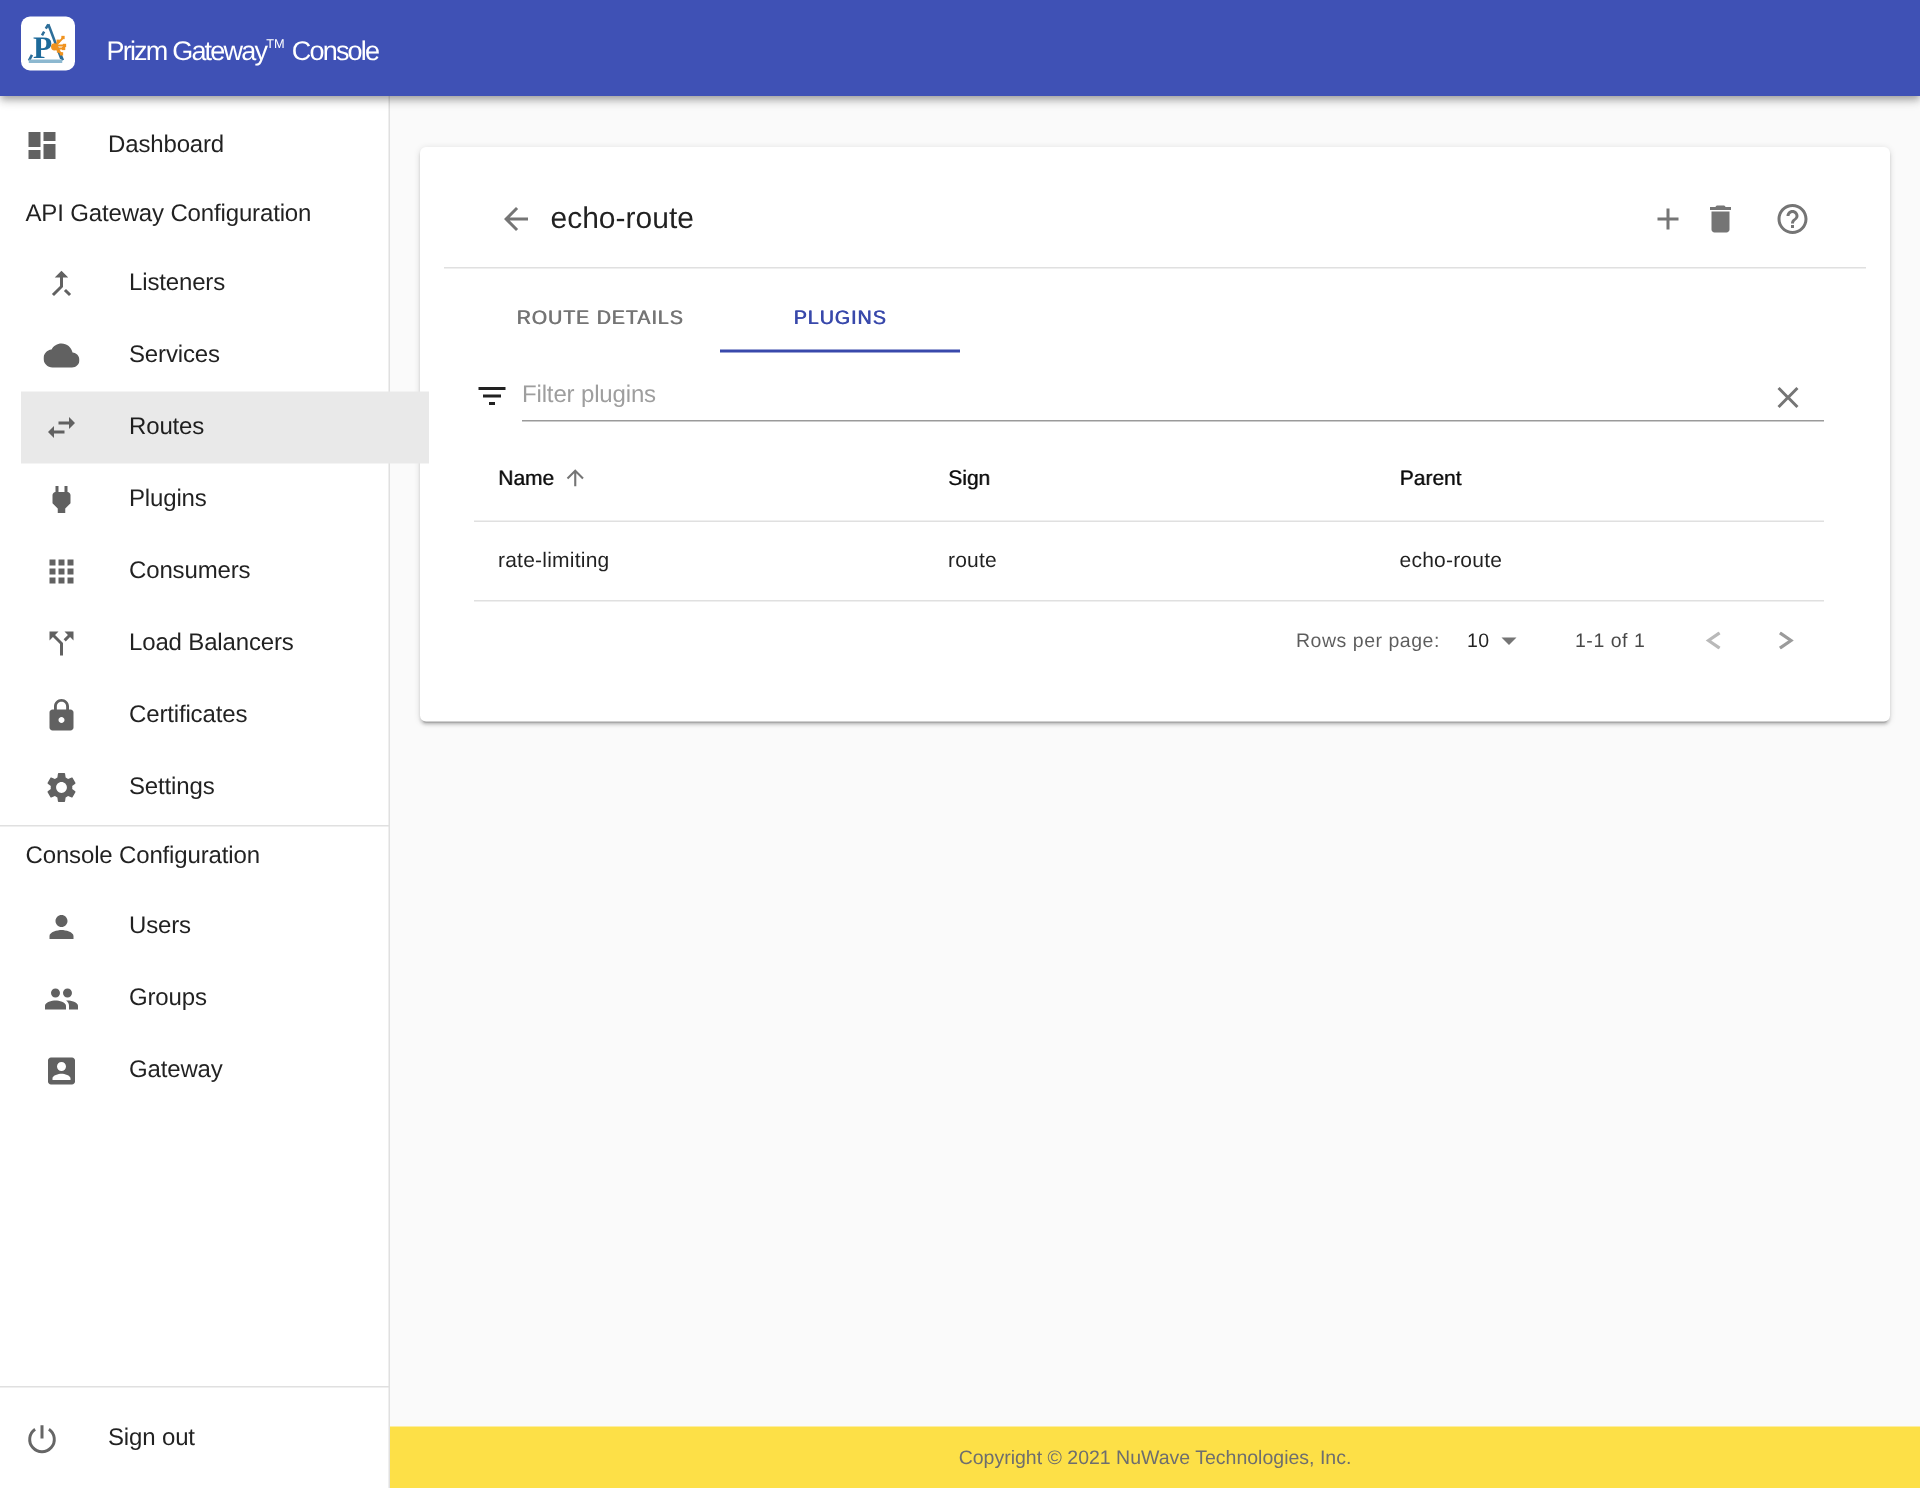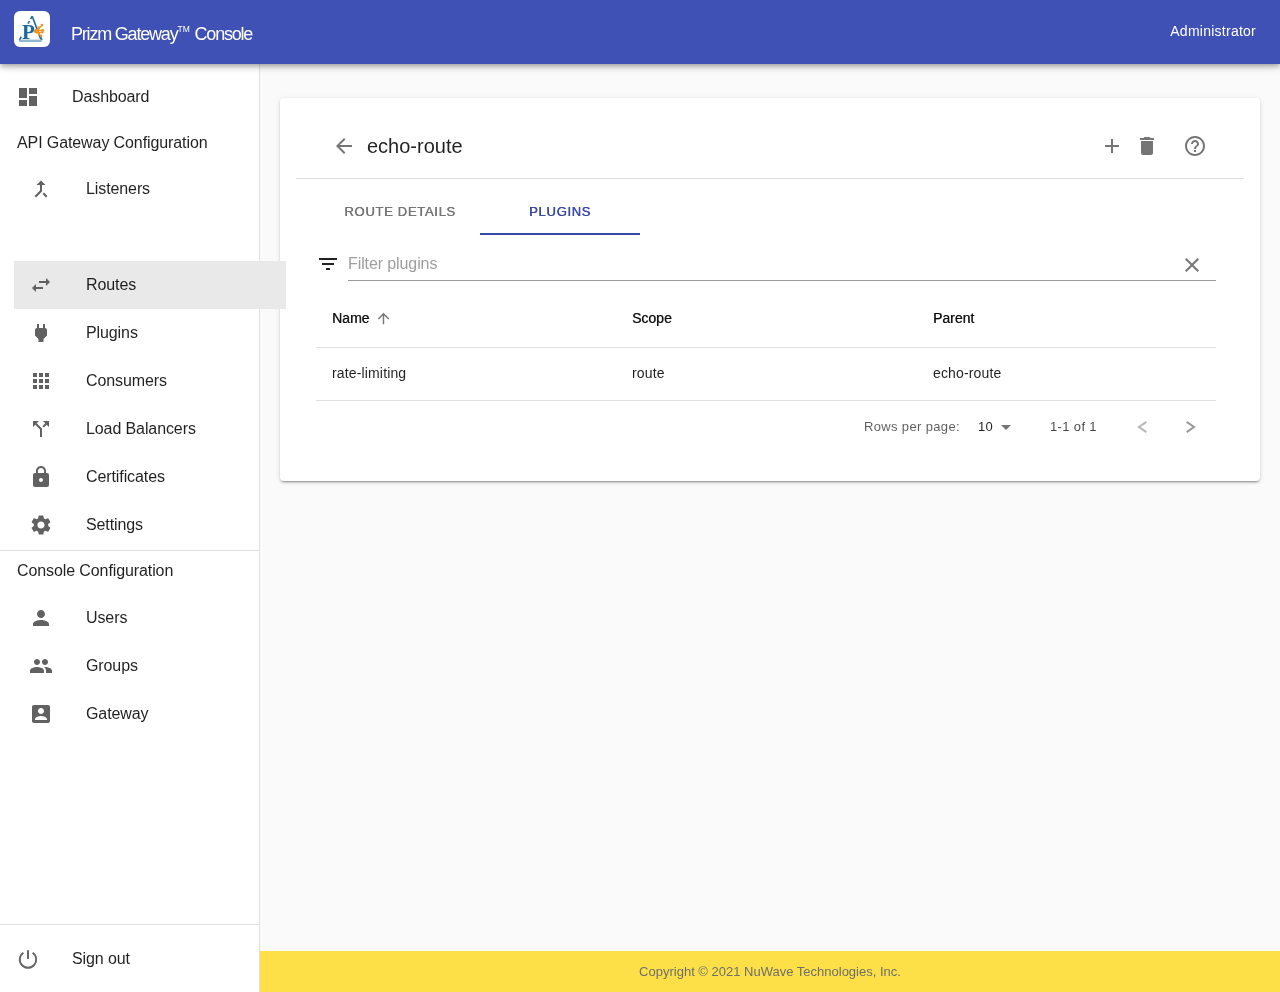--- a/index.html
+++ b/index.html
@@ -57,40 +57,45 @@
         <rect x="27.9" y="18.2" width="2.2" height="2.2" stroke="none"></rect>
         <path d="M22.4 21.3 L28.2 21.3" fill="none"></path>
         <rect x="27.3" y="20.2" width="2.2" height="2.2" stroke="none"></rect>
         <path d="M22.4 20.2 L26.9 24.8" fill="none"></path>
         <rect x="23.9" y="21.9" width="2.2" height="2.2" stroke="none"></rect>
         <rect x="25.9" y="23.8" width="2.2" height="2.2" stroke="none"></rect>
       </g>
     </svg>
   </div>
   <div class="apptitle">Prizm Gateway<sup>TM</sup> Console</div>
-  <div class="adminlbl">Administrator</div>
 </div>
 
 <div class="sidebar">
 
   <div class="nav-item" style="top:9px;">
     <svg class="nav-ic" style="left:16px;" viewBox="0 0 24 24">
         <path d="M3 13h8V3H3v10zm0 8h8v-6H3v6zm10 0h8V11h-8v10zm0-18v6h8V3h-8z"></path>
       </svg>
     <div class="nav-tx" style="left:72px;">Dashboard</div>
   </div>
   <div class="subhead" style="top:70px;">API Gateway Configuration</div>
 
   <div class="nav-item" style="top:101px;padding-left:13px;">
     <svg class="nav-ic" style="left:29px;" viewBox="0 0 24 24">
         <path d="M17 20.41 18.41 19 15 15.59 13.59 17 17 20.41zM7.5 8H11v5.59L5.59 19 7 20.41l6-6V8h3.5L12 3.5 7.5 8z"></path>
       </svg>
     <div class="nav-tx" style="left:86px;">Listeners</div>
   </div>
 
+  <div class="nav-item" style="top:149px;">
+    <svg class="nav-ic" style="left:29px;" viewBox="0 0 24 24">
+        <path d="M19.35 10.04C18.67 6.59 15.64 4 12 4 9.11 4 6.6 5.64 5.35 8.04 2.34 8.36 0 10.91 0 14c0 3.31 2.69 6 6 6h13c2.76 0 5-2.24 5-5 0-2.64-2.05-4.78-4.65-4.96z"></path>
+      </svg>
+    <div class="nav-tx" style="left:86px;">Services</div>
+  </div>
 
   <div class="nav-item sel" style="top:197px;">
     <svg class="nav-ic" style="left:15px;" viewBox="0 0 24 24">
         <path d="M6.99 11 3 15l3.99 4v-3H14v-2H6.99v-3zM21 9l-3.99-4v3H10v2h7.01v3L21 9z"></path>
       </svg>
     <div class="nav-tx" style="left:72px;">Routes</div>
   </div>
 
   <div class="nav-item" style="top:245px;">
     <svg class="nav-ic" style="left:29px;" viewBox="0 0 24 24">
@@ -189,21 +194,21 @@
   <div class="placeholder" style="left:68px; top:157px;">Filter plugins</div>
   <div class="cdiv" style="left:68px; top:181.5px; width:868px; background:#9a9a9a;"></div>
   <svg class="icon24" style="left:900px; top:155px; fill:#757575;" viewBox="0 0 24 24">
       <path d="M19 6.41 17.59 5 12 10.59 6.41 5 5 6.41 10.59 12 5 17.59 6.41 19 12 13.41 17.59 19 19 17.59 13.41 12 19 6.41z"></path>
     </svg>
 
   <div class="th" style="left:52px;">Name</div>
   <svg style="position:absolute; left:94.6px; top:211.9px; width:17px; height:17px; fill:#757575;" viewBox="0 0 24 24">
       <path d="M4 12l1.41 1.41L11 7.83V20h2V7.83l5.58 5.59L20 12l-8-8-8 8z"></path>
     </svg>
-  <div class="th" style="left:352px;">Scope</div>
+  <div class="th" style="left:352px;">Sign</div>
   <div class="th" style="left:653px;">Parent</div>
   <div class="cdiv" style="left:36px; top:249px; width:900px;"></div>
   <div class="td" style="left:52px;">rate-limiting</div>
   <div class="td" style="left:352px;">route</div>
   <div class="td" style="left:653px;">echo-route</div>
   <div class="cdiv" style="left:36px; top:301.5px; width:900px;"></div>
 
   <div class="pag" style="left:584px; top:321px;">Rows per page:</div>
   <div class="pag" style="left:698px; top:321px; color:rgba(0,0,0,.87);">10</div>
   <svg style="position:absolute; left:713.7px; top:317px; width:24px; height:24px; fill:#757575;" viewBox="0 0 24 24">

